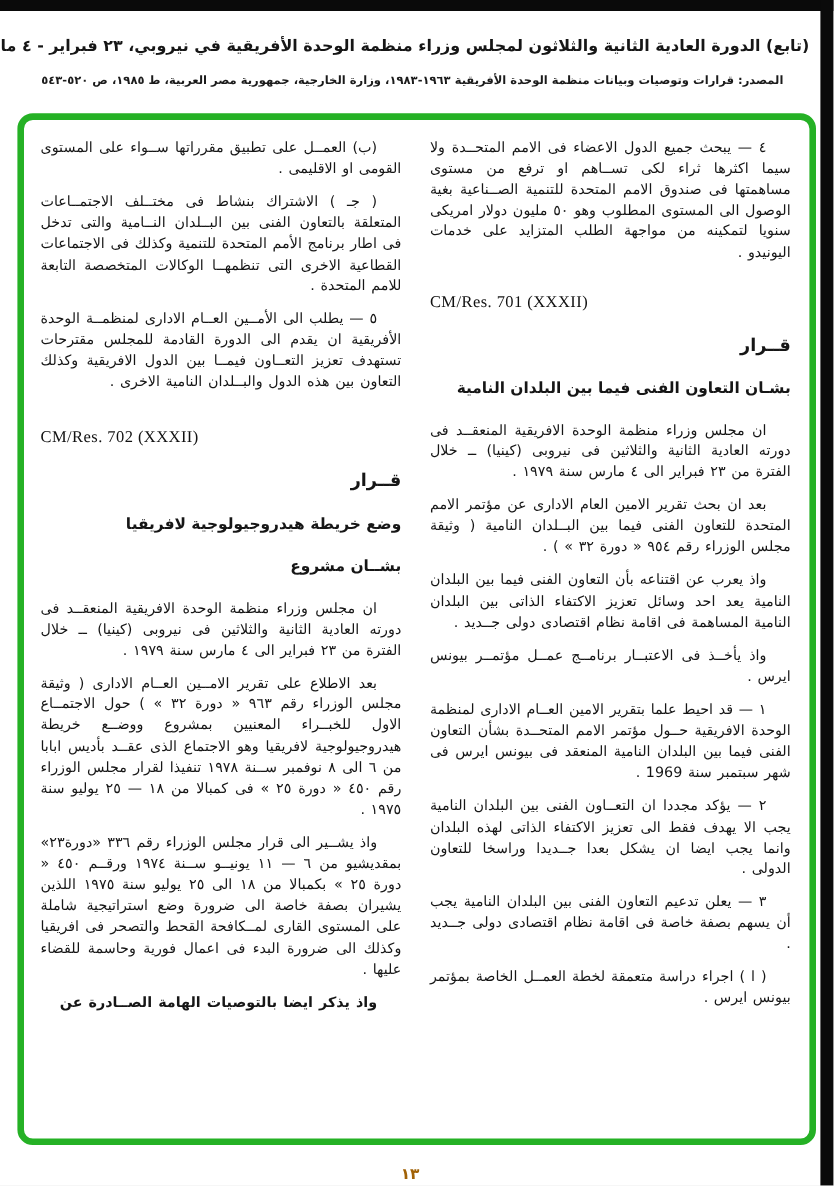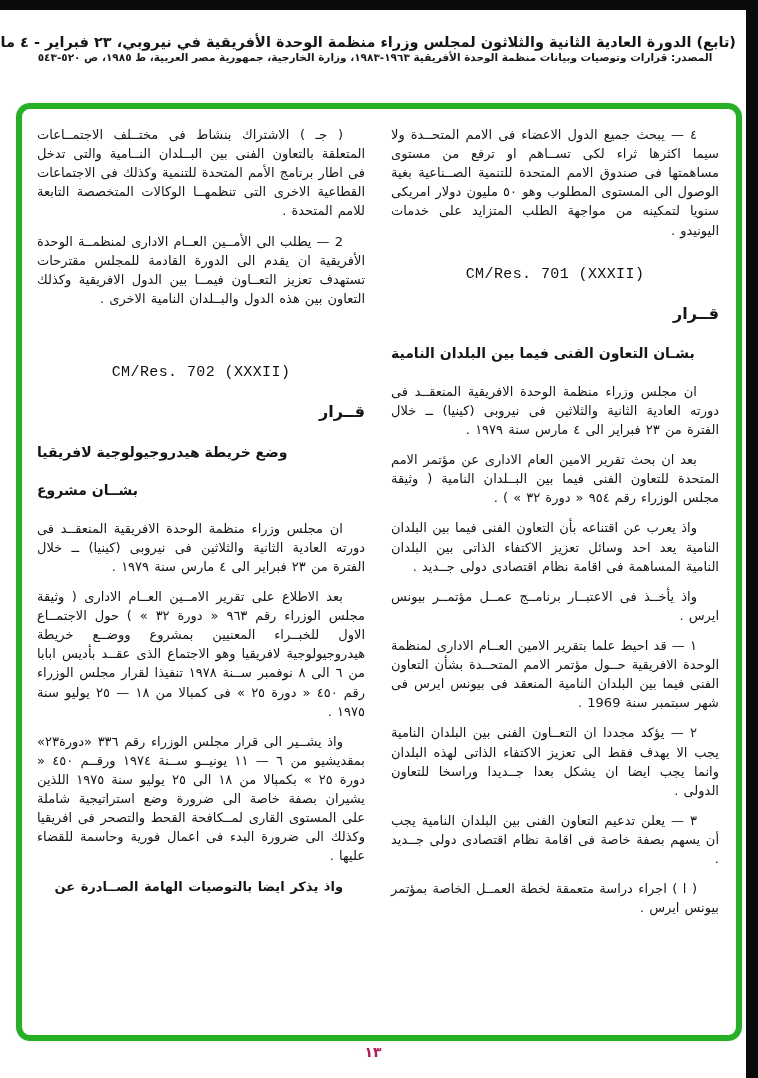--- a/index.html
+++ b/index.html
@@ -14,21 +14,21 @@
     color:#161616;
   }
   .scan-edge-top { position:absolute; top:0; left:0; width:758px; height:10px; background:#0a0a0a; }
   .scan-edge-right { position:absolute; top:0; right:0; width:12px; height:1078px; background:#0a0a0a; }
 
   .hdr { position:absolute; top:34px; left:14px; right:22px; text-align:center; }
   .hdr-title {
     font-weight:bold; font-size:14.5px; white-space:nowrap; letter-spacing:0;
   }
   .hdr-source {
-    margin-top:1px; font-weight:bold; font-size:10.5px; white-space:nowrap; color:#1b1b1b;
+    margin-top:17px; font-weight:bold; font-size:10.5px; white-space:nowrap; color:#1b1b1b;
   }
 
   .green-box {
     position:absolute; top:103px; right:16px;
     width:726px; height:938px;
     box-sizing:border-box;
     border:6px solid var(--green, #25b125);
     border-radius:14px;
     padding:16px 17px 10px 15px;
     display:flex; flex-direction:row;
@@ -37,38 +37,38 @@
     background:#fff;
   }
   .col { flex:1 1 0; min-width:0; font-size:13px; line-height:1.47; }
 
   .block.para, .block.para-bold {
     text-align:justify; text-indent:22px; margin:0 0 11px 0;
     word-spacing:1px;
   }
   .block.para-bold { font-weight:bold; }
   .block.ref {
-    direction:ltr; text-align:center;
-    font-family:Liberation Mono, monospace;
+    direction:ltr; text-align:left;
+    font-family:Liberation Serif, serif;
     font-size:15px; letter-spacing:0.4px;
     margin:24px 0 10px 0; color:#111;
   }
-  #col-left .block.ref { margin-top:54px; }
+  #col-left .block.ref { margin-top:30px; }
   .block.heading {
     text-align:right; font-weight:bold; font-size:16px;
     margin:16px 0 18px 0;
   }
   .block.subheading {
-    text-align:left; font-weight:bold; font-size:14px;
+    text-align:right; font-weight:bold; font-size:14px;
     margin:4px 0 18px 0;
   }
 
   .page-number {
-    position:absolute; bottom:18px; left:0; width:746px;
-    text-align:center; font-weight:bold; font-size:14px; color:#be185d;
+    position:absolute; bottom:2px; left:0; width:746px;
+    text-align:center; font-weight:bold; font-size:14px; color:#a16207;
   }
 </style>
 </head>
 <body>
 
 <div class="sheet">
   <div class="scan-edge-top"></div>
   <div class="scan-edge-right"></div>
 
   <div class="hdr">
@@ -85,22 +85,23 @@
         <div class="block para">ان مجلس وزراء منظمة الوحدة الافريقية المنعقــد فى دورته العادية الثانية والثلاثين فى نيروبى (كينيا) ــ خلال الفترة من ٢٣ فبراير الى ٤ مارس سنة ١٩٧٩ .</div>
         <div class="block para">بعد ان بحث تقرير الامين العام الادارى عن مؤتمر الامم المتحدة للتعاون الفنى فيما بين البــلدان النامية ( وثيقة مجلس الوزراء رقم ٩٥٤ « دورة ٣٢ » ) .</div>
         <div class="block para">واذ يعرب عن اقتناعه بأن التعاون الفنى فيما بين البلدان النامية يعد احد وسائل تعزيز الاكتفاء الذاتى بين البلدان النامية المساهمة فى اقامة نظام اقتصادى دولى جــديد .</div>
         <div class="block para">واذ يأخــذ فى الاعتبــار برنامــج عمــل مؤتمــر بيونس ايرس .</div>
         <div class="block para">١ — قد احيط علما بتقرير الامين العــام الادارى لمنظمة الوحدة الافريقية حــول مؤتمر الامم المتحــدة بشأن التعاون الفنى فيما بين البلدان النامية المنعقد فى بيونس ايرس فى شهر سبتمبر سنة 1969 .</div>
         <div class="block para">٢ — يؤكد مجددا ان التعــاون الفنى بين البلدان النامية يجب الا يهدف فقط الى تعزيز الاكتفاء الذاتى لهذه البلدان وانما يجب ايضا ان يشكل بعدا جــديدا وراسخا للتعاون الدولى .</div>
         <div class="block para">٣ — يعلن تدعيم التعاون الفنى بين البلدان النامية يجب أن يسهم بصفة خاصة فى اقامة نظام اقتصادى دولى جــديد .</div>
         <div class="block para">( ا ) اجراء دراسة متعمقة لخطة العمــل الخاصة بمؤتمر بيونس ايرس .</div>
       </div>
     <div class="col" id="col-left">
+        <div class="block para">(ب) العمــل على تطبيق مقرراتها ســواء على المستوى القومى او الاقليمى .</div>
         <div class="block para">( جـ ) الاشتراك بنشاط فى مختــلف الاجتمــاعات المتعلقة بالتعاون الفنى بين البــلدان النــامية والتى تدخل فى اطار برنامج الأمم المتحدة للتنمية وكذلك فى الاجتماعات القطاعية الاخرى التى تنظمهــا الوكالات المتخصصة التابعة للامم المتحدة .</div>
-        <div class="block para">2 — يطلب الى الأمــين العــام الادارى لمنظمــة الوحدة الأفريقية ان يقدم الى الدورة القادمة للمجلس مقترحات تستهدف تعزيز التعــاون فيمــا بين الدول الافريقية وكذلك التعاون بين هذه الدول والبــلدان النامية الاخرى .</div>
+        <div class="block para">٥ — يطلب الى الأمــين العــام الادارى لمنظمــة الوحدة الأفريقية ان يقدم الى الدورة القادمة للمجلس مقترحات تستهدف تعزيز التعــاون فيمــا بين الدول الافريقية وكذلك التعاون بين هذه الدول والبــلدان النامية الاخرى .</div>
         <div class="block ref">CM/Res. 702 (XXXII)</div>
         <div class="block heading">قــرار</div>
         <div class="block subheading">وضع خريطة هيدروجيولوجية لافريقيا</div>
         <div class="block subheading">بشــان مشروع</div>
         <div class="block para">ان مجلس وزراء منظمة الوحدة الافريقية المنعقــد فى دورته العادية الثانية والثلاثين فى نيروبى (كينيا) ــ خلال الفترة من ٢٣ فبراير الى ٤ مارس سنة ١٩٧٩ .</div>
         <div class="block para">بعد الاطلاع على تقرير الامــين العــام الادارى ( وثيقة مجلس الوزراء رقم ٩٦٣ « دورة ٣٢ » ) حول الاجتمــاع الاول للخبــراء المعنيين بمشروع ووضــع خريطة هيدروجيولوجية لافريقيا وهو الاجتماع الذى عقــد بأديس ابابا من ٦ الى ٨ نوفمبر ســنة ١٩٧٨ تنفيذا لقرار مجلس الوزراء رقم ٤٥٠ « دورة ٢٥ » فى كمبالا من ١٨ — ٢٥ يوليو سنة ١٩٧٥ .</div>
         <div class="block para">واذ يشــير الى قرار مجلس الوزراء رقم ٣٣٦ «دورة٢٣» بمقديشيو من ٦ — ١١ يونيــو ســنة ١٩٧٤ ورقــم ٤٥٠ « دورة ٢٥ » بكمبالا من ١٨ الى ٢٥ يوليو سنة ١٩٧٥ اللذين يشيران بصفة خاصة الى ضرورة وضع استراتيجية شاملة على المستوى القارى لمــكافحة القحط والتصحر فى افريقيا وكذلك الى ضرورة البدء فى اعمال فورية وحاسمة للقضاء عليها .</div>
         <div class="block para-bold">واذ يذكر ايضا بالتوصيات الهامة الصــادرة عن</div>
       </div>
   </div>

